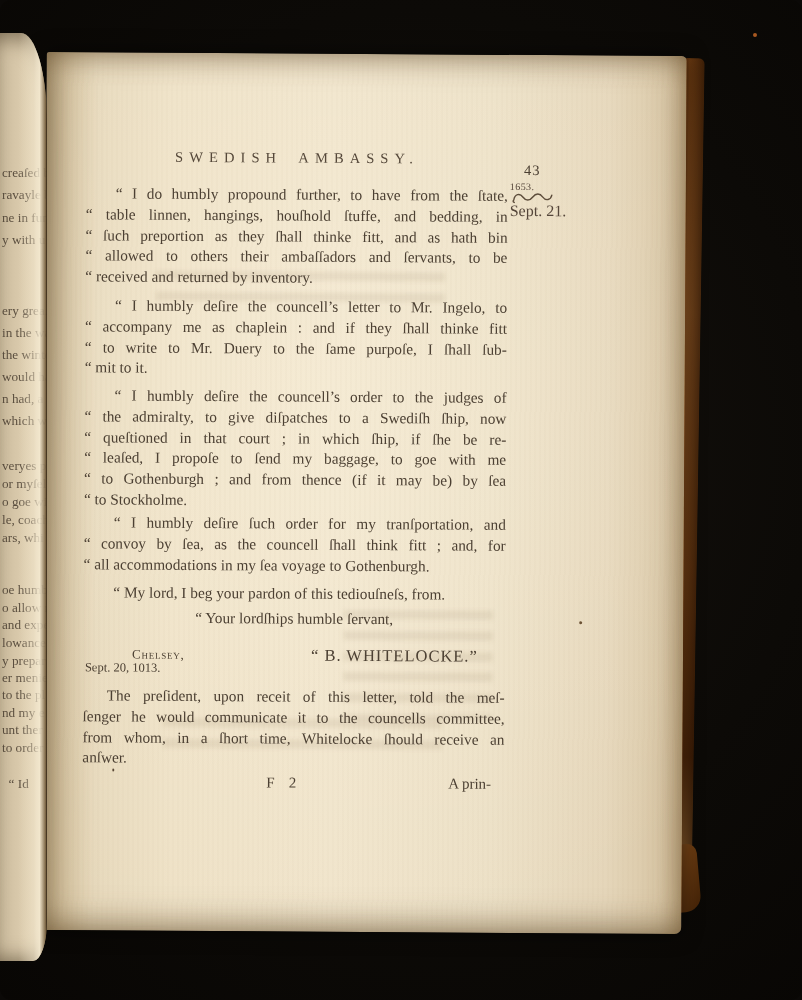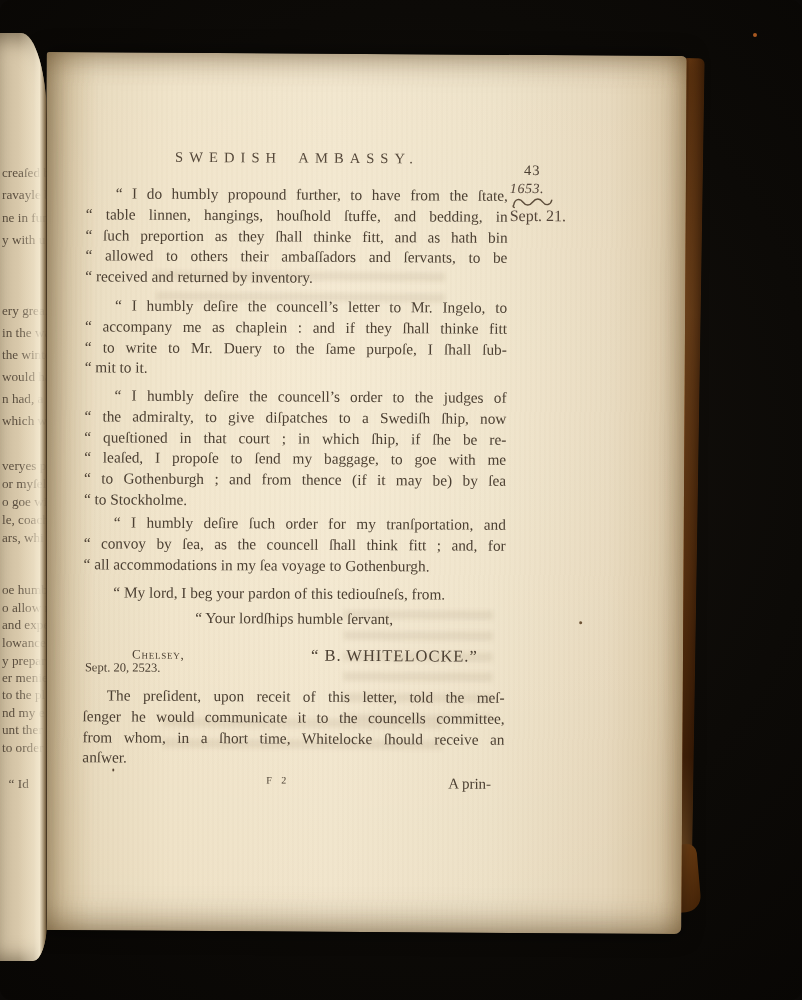--- a/index.html
+++ b/index.html
@@ -47,26 +47,26 @@
   .para{position:absolute;left:0;width:100%;}
   .line{line-height:20.8px;text-align:justify;text-align-last:justify;}
   .para.quoted .line{padding-left:16px;text-indent:-16px;}
   .para.quoted .line:first-child{text-indent:14px;}
   .para .line:last-child{text-align-last:left;}
   .para.plain .line:first-child{text-indent:24px;}
   .salutation{position:absolute;top:556px;left:0;width:100%;text-align:center;}
   .place{position:absolute;top:594px;left:24px;font-variant:small-caps;font-size:13px;letter-spacing:.06em;margin-left:25px;}
   .dateline-date{position:absolute;top:608px;left:2px;font-size:12.5px;}
   .signature{position:absolute;top:592px;left:228px;font-size:16.5px;letter-spacing:.06em;}
-  .sigmark{position:absolute;top:721px;left:184px;font-size:10px;letter-spacing:.35em;}
+  .sigmark{position:absolute;top:721px;left:184px;font-size:15px;letter-spacing:.35em;}
   .catchword{position:absolute;top:721px;left:366px;font-size:15px;}
 
   
   .margin-note{position:absolute;left:464px;top:126px;width:72px;color:#55463a;}
-  .margin-year{font-style:italic;font-size:14px;letter-spacing:.04em;}
+  .margin-year{font-size:10px;letter-spacing:.04em;}
   .margin-note svg{display:block;margin:-1px 0 0 2px;}
   .margin-date{font-size:16px;margin-top:-2px;}
 
   
   .speck{position:absolute;border-radius:50%;}
   .speck.s1{left:753px;top:33px;width:4px;height:4px;background:#a85820;z-index:4;}
   .speck.s2{left:536px;top:566px;width:3px;height:3px;background:#6a5134;}
   .speck.s3{left:70px;top:716px;width:2px;height:3px;background:#5a4836;}
 </style>
 </head>
@@ -154,21 +154,21 @@
             <div class="line">“ all accommodations in my ſea voyage to Gothenburgh.</div>
           </div>
           <div class="para quoted" style="top: 530px;">
 
         <div class="line">“ My lord, I beg your pardon of this tediouſneſs, from.</div>
           </div>
         </div>
 
       <div class="salutation">“ Your lordſhips humble ſervant,</div>
       <div class="place">Chelsey,</div>
-      <div class="dateline-date">Sept. 20, 2523.</div>
+      <div class="dateline-date">Sept. 20, 1013.</div>
       <div class="signature">“ B. WHITELOCKE.”</div>
 
       <div class="para plain" style="top: 633px;">
 
       <div class="line">The preſident, upon receit of this letter, told the meſ-</div>
           <div class="line">ſenger he would communicate it to the councells committee,</div>
           <div class="line">from whom, in a ſhort time, Whitelocke ſhould receive an</div>
           <div class="line">anſwer.</div>
         </div>
 

